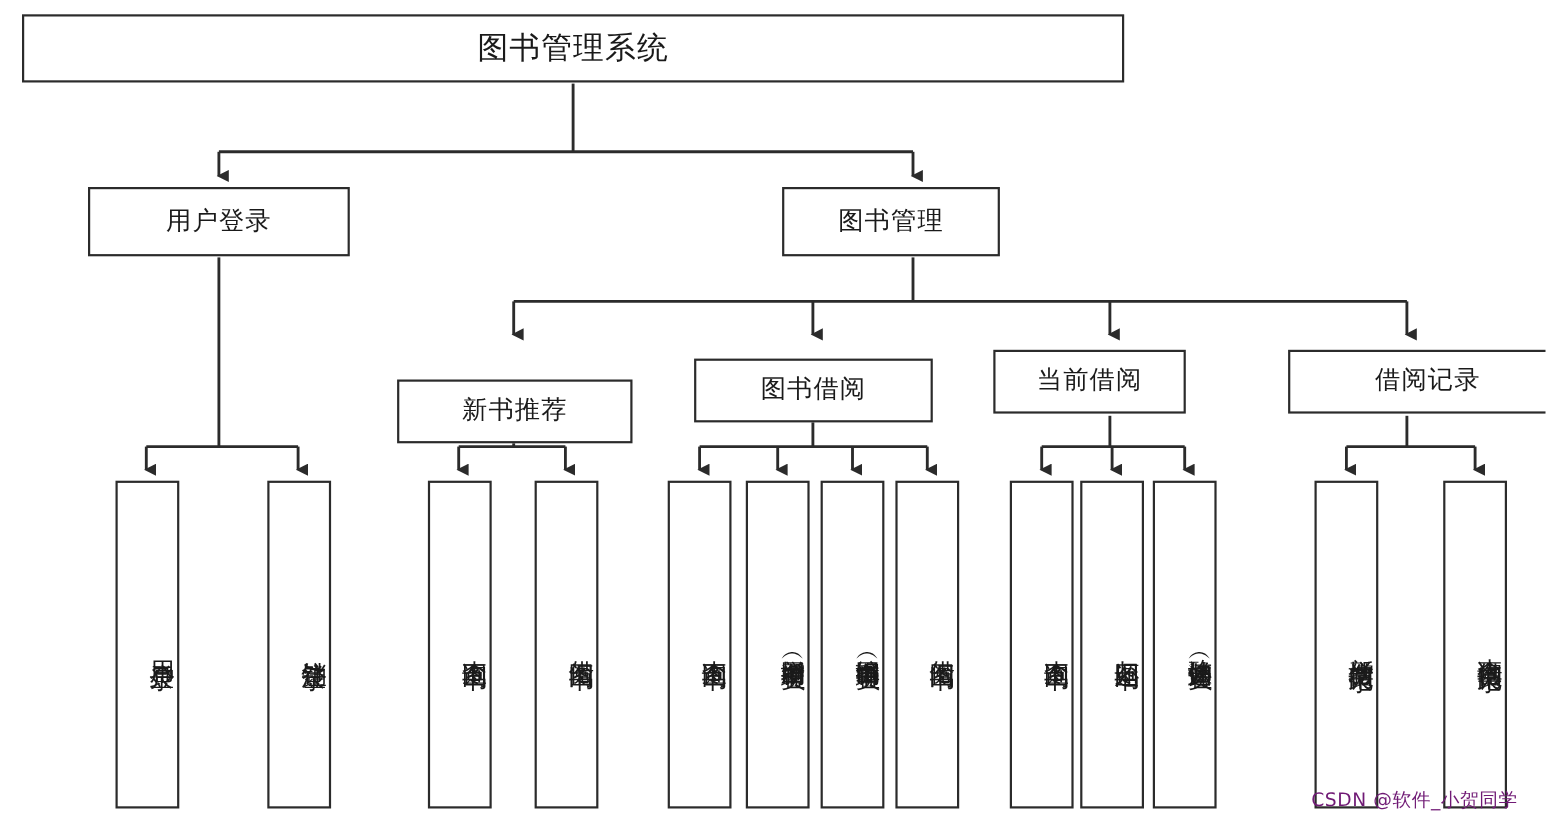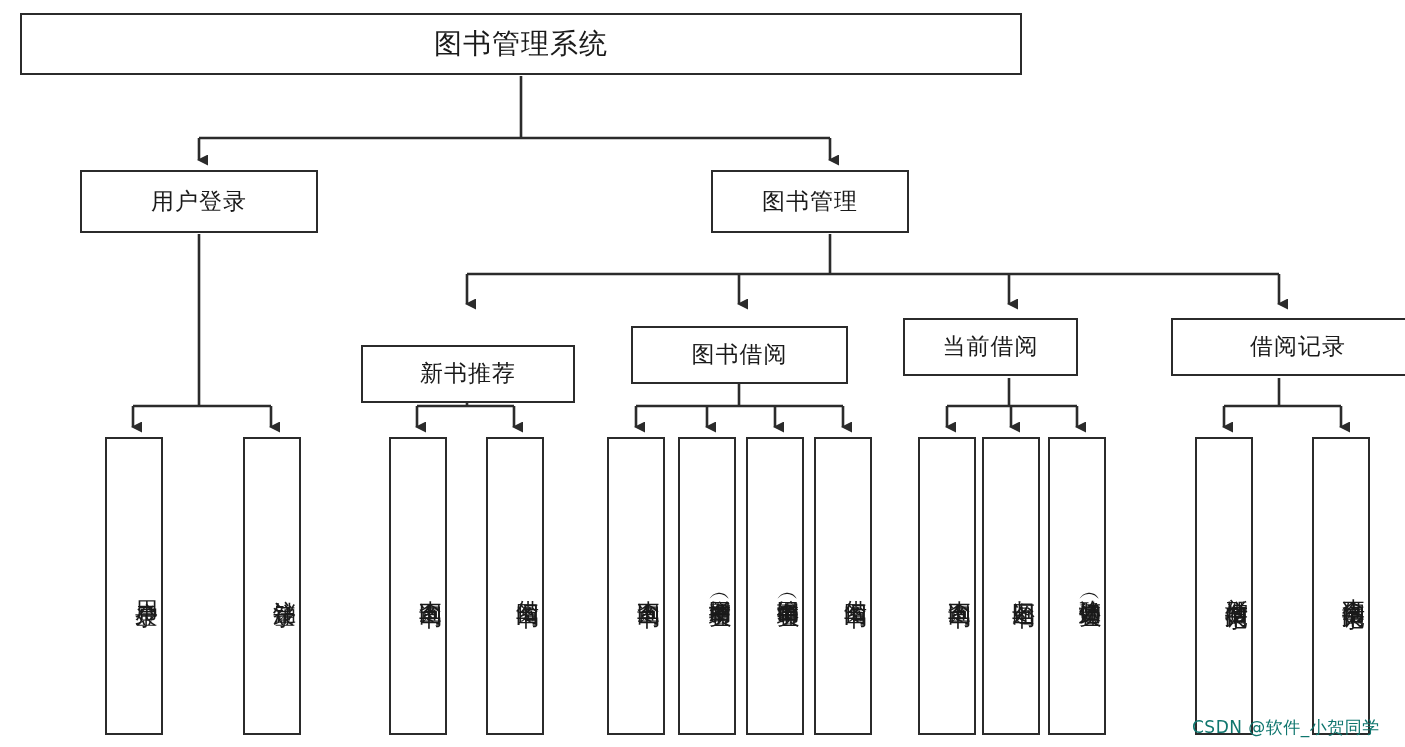--- a/index.html
+++ b/index.html
@@ -49,21 +49,21 @@
     align-items: flex-start;
     justify-content: center;
     text-align: center;
   }
   .node-v.tall-text { letter-spacing: 1px; font-size: 22px; }
   #watermark {
     position: absolute;
     left: 1192px;
     top: 716px;
     font-size: 17px;
-    color: #0f766e;
+    color: #701a75;
     white-space: nowrap;
     letter-spacing: 0.5px;
   }
 </style>
 </head>
 <body>
 
 <div id="diagram-root">
 
   <svg id="edge-layer" viewBox="0 0 1405 747" width="1405" height="747">

